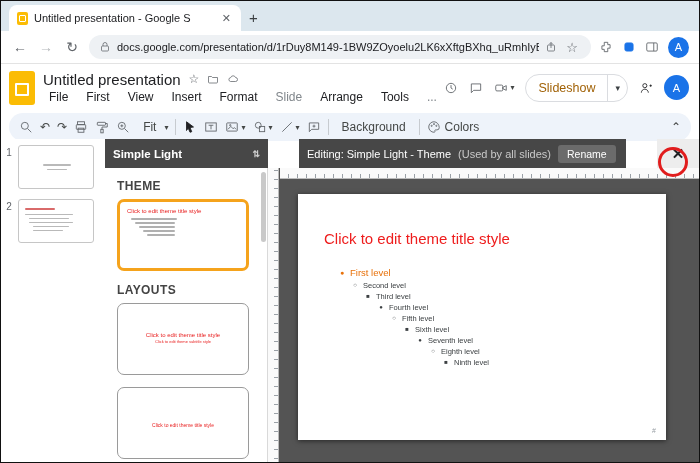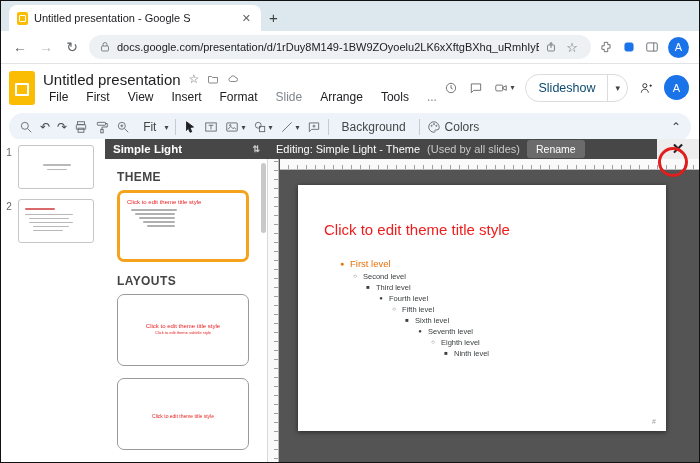--- a/index.html
+++ b/index.html
@@ -1,21 +1,21 @@
 <!DOCTYPE html>
 <html><head>
 <meta charset="utf-8">
 <style>
   * { margin:0; padding:0; box-sizing:border-box; }
   body { font-family:"Liberation Sans", sans-serif; background:#fff; }
   .screen { position:relative; width:700px; height:463px; border:1px solid #111; overflow:hidden; background:#fff; }
 
   
   .tabstrip { height:30px; background:#dce7ee; display:flex; align-items:flex-end; padding-left:8px; }
-  .tab { display:flex; align-items:center; gap:6px; background:#fff; height:26px; width:252px;
+  .tab { display:flex; align-items:center; gap:6px; background:#fff; height:26px; width:232px;
          border-radius:8px 8px 0 0; padding:0 8px; font-size:11px; color:#202124; }
   .tab .fav { width:11px; height:13px; background:#fbbc04; border-radius:2px; position:relative; flex:0 0 auto;}
   .tab .fav:after{content:"";position:absolute;left:2px;top:3px;right:2px;bottom:3px;border:1px solid #fff;border-radius:1px;}
   .tab-title { flex:1; white-space:nowrap; overflow:hidden; }
   .tab-close { font-size:11px; color:#5f6368; padding:0 2px; }
   .newtab { font-size:15px; color:#3c4043; margin:0 0 5px 8px; }
 
   .urlbar { height:33px; background:#fff; display:flex; align-items:center; gap:8px; padding:0 10px; border-bottom:1px solid #e3e3e3; }
   .nav-ic { font-size:14px; color:#5f6368; width:18px; text-align:center; }
   .nav-ic.dim { color:#b5b8bb; }
@@ -32,21 +32,21 @@
   .slides-logo:after { content:""; position:absolute; left:6px; top:12px; right:6px; bottom:9px; border:2px solid #fff; border-radius:1px; }
   .title-block { display:flex; flex-direction:column; justify-content:center; min-width:0; }
   .title-row { display:flex; align-items:center; gap:8px; }
   .doc-title { font-size:15px; color:#202124; white-space:nowrap; }
   .title-ic { font-size:12px; color:#5f6368; }
   .menu-row { display:flex; gap:6px; margin-top:1px; }
   .menu-item { font-size:12px; color:#202124; padding:1px 6px; border-radius:4px; }
   .menu-item.dim { color:#80868b; }
   .appheader-right { margin-left:auto; display:flex; align-items:center; gap:11px; }
   .slideshow-btn { display:flex; align-items:center; border:1px solid #dadce0; border-radius:16px; height:28px; overflow:hidden; }
-  .slideshow-main { padding:12px 12px; font-size:12.5px; color:#0c4a6e; display:flex; align-items:center; gap:6px; height:100%; }
+  .slideshow-main { padding:12px 12px; font-size:12.5px; color:#a16207; display:flex; align-items:center; gap:6px; height:100%; }
   .slideshow-caret { border-left:1px solid #dadce0; padding:0 7px; font-size:9px; color:#3c4043; display:flex; align-items:center; height:100%; }
 
   
   .toolbar-wrap { padding:2px 8px 6px; background:#fff; }
   .toolbar { height:28px; background:#eef3fa; border-radius:15px; display:flex; align-items:center; gap:7px; padding:0 10px; }
   .tb { display:flex; align-items:center; gap:2px; color:#444746; font-size:12px; }
   .tb-sep { width:1px; height:16px; background:#c7cbd0; }
   .tb-label { font-size:12px; color:#444746; padding:2px 6px; border-radius:4px; }
   .caret { font-size:8px; color:#444746; }
   .tb-right { margin-left:auto; display:flex; align-items:center; }
@@ -55,21 +55,21 @@
   .main { position:absolute; top:138px; left:0; right:0; bottom:0; display:flex; }
 
   .filmstrip { width:104px; background:#fff; padding:6px 4px 0 2px; flex:0 0 auto; }
   .film-item { display:flex; gap:3px; margin-bottom:10px; }
   .film-num { font-size:10px; color:#5f6368; width:12px; text-align:center; padding-top:2px; }
   .film-thumb { width:76px; height:44px; background:#fff; border:1px solid #c6c6c6; border-radius:3px; position:relative; overflow:hidden; }
   .film-thumb .ph-line { position:absolute; background:#b9b9b9; height:2px; border-radius:1px; }
   .film-thumb .ph-red { background:#d96a6a; }
 
   .theme-region { flex:1; display:flex; flex-direction:column; min-width:0; }
-  .theme-header { height:20px; display:flex; flex:0 0 auto; }
+  .theme-header { height:29px; display:flex; flex:0 0 auto;gap:31px; }
   .th-left { width:163px; background:#474747; color:#fff; font-size:11.5px; font-weight:bold; display:flex; align-items:center; padding:0 8px; gap:6px; flex:0 0 auto; }
   .th-left .sort { margin-left:auto; font-size:9px; color:#cfcfcf; }
   .th-right { flex:1; background:#474747; color:#fff; display:flex; align-items:center; gap:7px; padding:0 8px; font-size:11px; min-width:0; }
   .th-used { color:#c9c9c9; }
   .rename-btn { background:#6b6b6b; color:#fff; font-size:10.5px; padding:3px 9px; border-radius:3px; }
   .th-corner { width:42px; background:#ededed; display:flex; align-items:center; justify-content:center; flex:0 0 auto; }
   .close-x { font-size:15px; font-weight:bold; color:#202124; }
   .anno-ring { position:absolute; width:30px; height:30px; border:3px solid #e11d1d; border-radius:50%; pointer-events:none; z-index:9; }
 
   .theme-body { flex:1; display:flex; min-height:0; }

